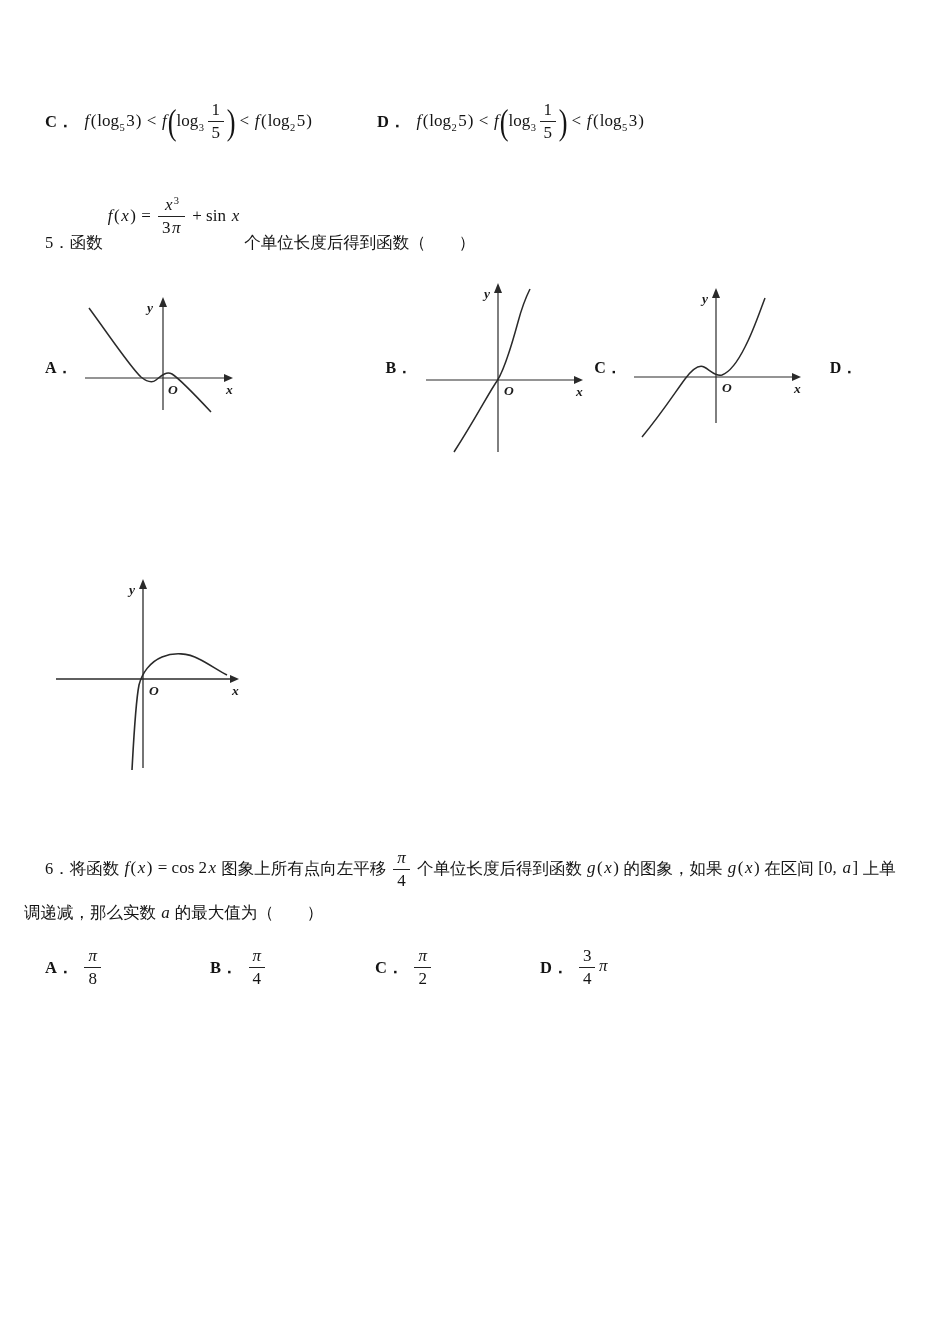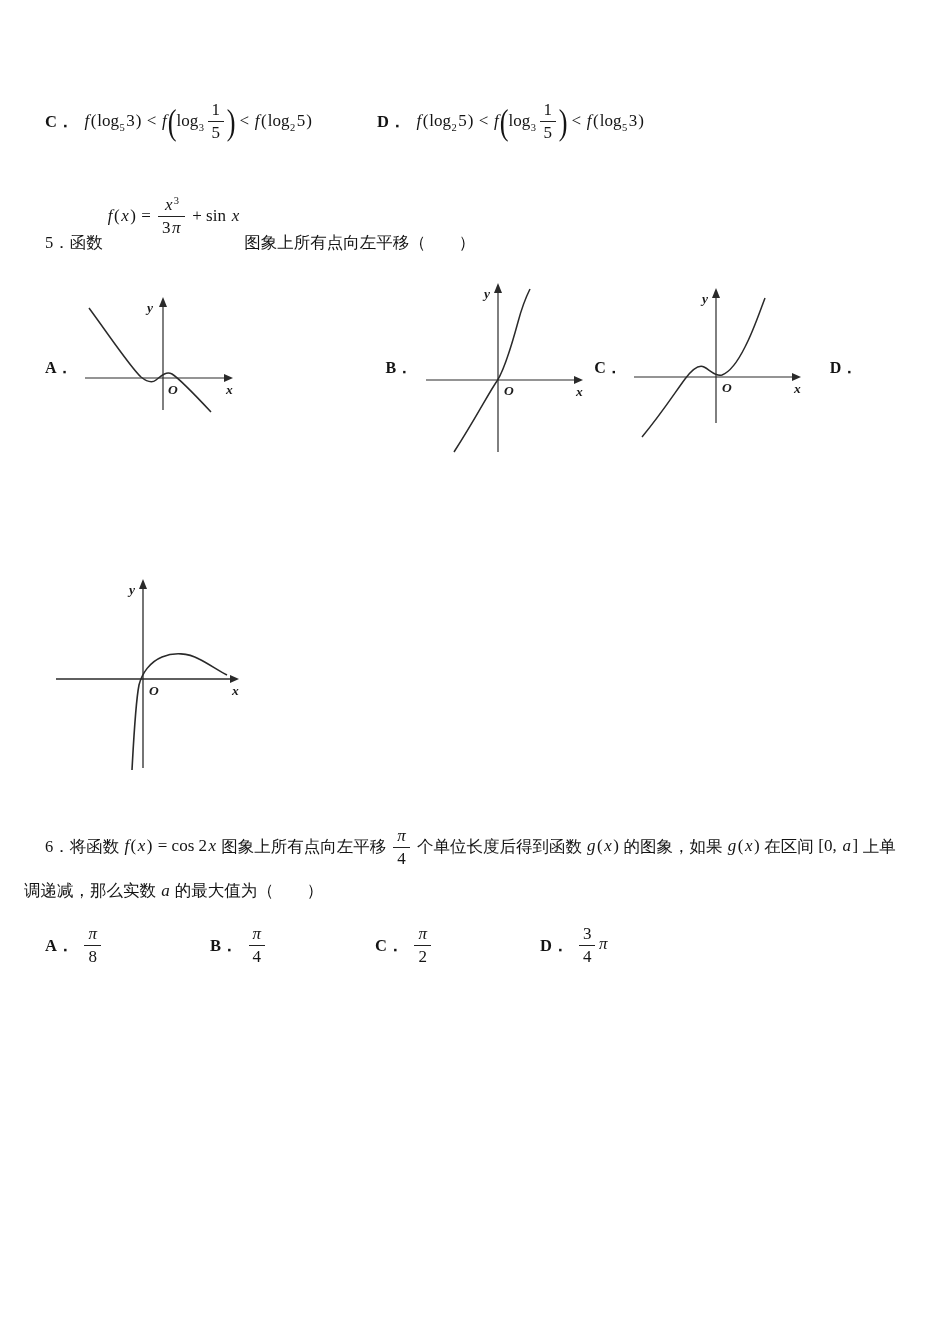--- a/index.html
+++ b/index.html
@@ -28,21 +28,21 @@
 
   .graphs-row { margin-top:26px; padding-left:45px; display:flex; align-items:center; }
   .glabel { font-weight:bold; font-size:16px; }
   .g-a { margin:0 152px 0 6px; }
   .g-b { margin:0 4px 0 6px; }
   .g-c { margin:0 24px 0 6px; }
 
   .graphD-block { margin-top:118px; padding-left:48px; }
 
   .para { padding:0 45px; font-size:16.5px; line-height:1.9; }
-  .q6-p1 { margin-top:46px; }
+  .q6-p1 { margin-top:68px; }
   .q6-p2 { margin-top:6px;padding-left:24px; }
   .q6-opts { margin-top:16px; padding-left:45px; display:flex; }
   .q6-opt { width:165px; display:flex; align-items:center; font-size:16.5px; }
   .q6-opt .opt-label { margin-right:8px; }
 
   .q7-p1 { margin-top:46px; }
   .q7-p2 { margin-top:8px; }
   .bold { font-weight:bold; }
 
   svg text.axis-label { font-family:"Liberation Serif", serif; font-style:italic; font-weight:bold; font-size:13.5px; fill:#1c1c1c; }
@@ -60,21 +60,21 @@
     </div>
     <div class="opt-d">
       <span class="opt-label">D．</span>
       <span class="math"><span class="mi">f</span><span class="mr">(</span><span class="mr">log</span><span class="msub">2</span><span class="mr">5</span><span class="mr">)</span><span class="mr">&nbsp;&lt;&nbsp;</span><span class="mi">f</span><span class="mbig">(</span><span class="mr">log</span><span class="msub">3</span><span class="mfrac"><span class="mnum"><span class="mr">1</span></span><span class="mden"><span class="mr">5</span></span></span><span class="mbig">)</span><span class="mr">&nbsp;&lt;&nbsp;</span><span class="mi">f</span><span class="mr">(</span><span class="mr">log</span><span class="msub">5</span><span class="mr">3</span><span class="mr">)</span></span>
     </div>
   </div>
 
   <div class="q5-row">
     <span>5．函数</span>
     <span class="math"><span class="mi">f</span><span class="mr">(</span><span class="mi">x</span><span class="mr">)</span><span class="mr">&nbsp;=&nbsp;</span><span class="mfrac"><span class="mnum"><span class="mi">x</span><span class="msup">3</span></span><span class="mden"><span class="mr">3</span><span class="mi">π</span></span></span><span class="mr">&nbsp;+ sin&nbsp;</span><span class="mi">x</span></span>
-    <span>图象上所有点向左平移（　　）</span>
+    <span>个单位长度后得到函数（　　）</span>
   </div>
 
   <div class="graphs-row">
     <span class="glabel">A．</span>
 
     <svg class="g-a" width="155" height="150" viewBox="0 0 155 150">
       <line class="stroke" x1="6" y1="84" x2="147" y2="84" stroke-width="1.2"></line>
       <polygon points="154,84 145,80 145,88" fill="#2a2a2a"></polygon>
       <line class="stroke" x1="84" y1="116" x2="84" y2="10" stroke-width="1.2"></line>
       <polygon points="84,3 80,13 88,13" fill="#2a2a2a"></polygon>

